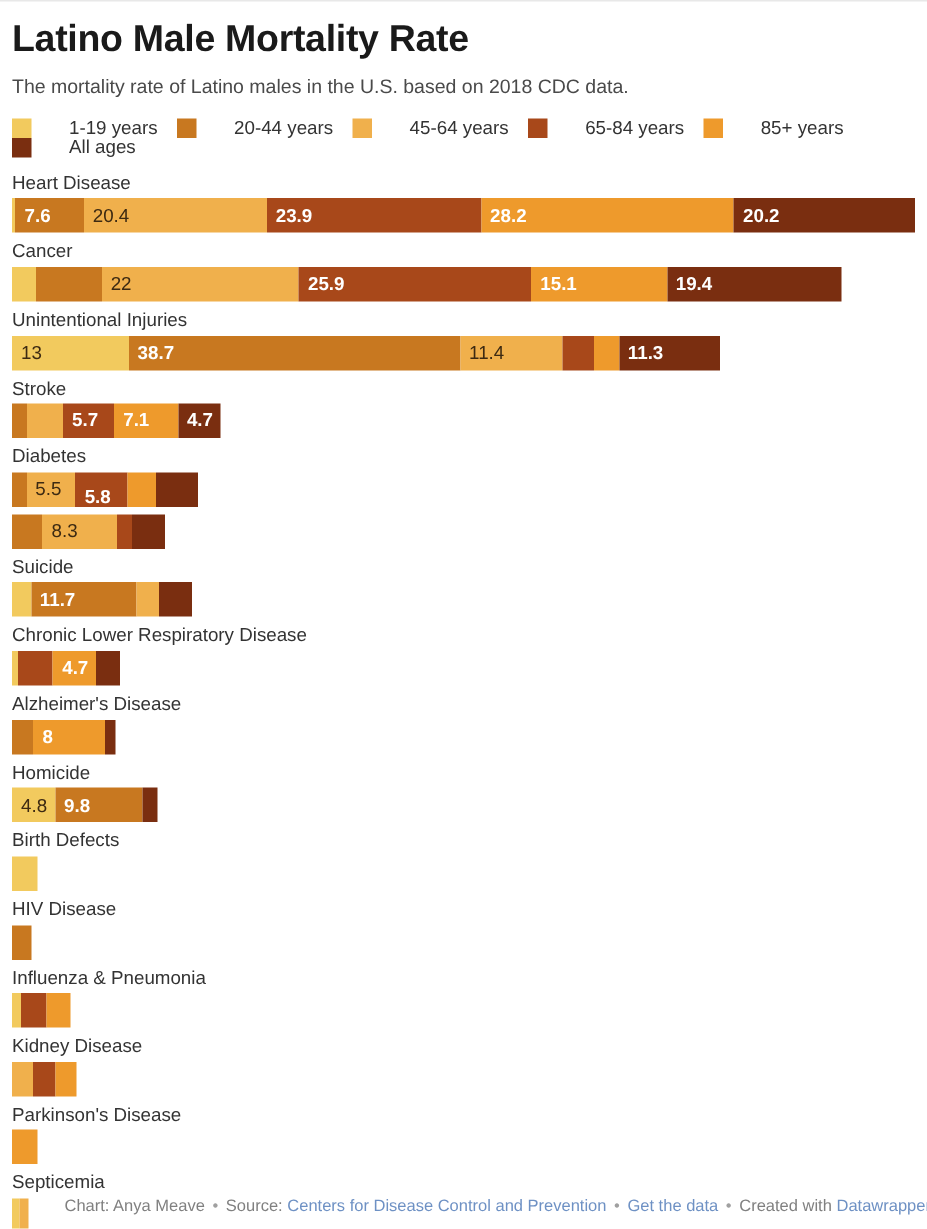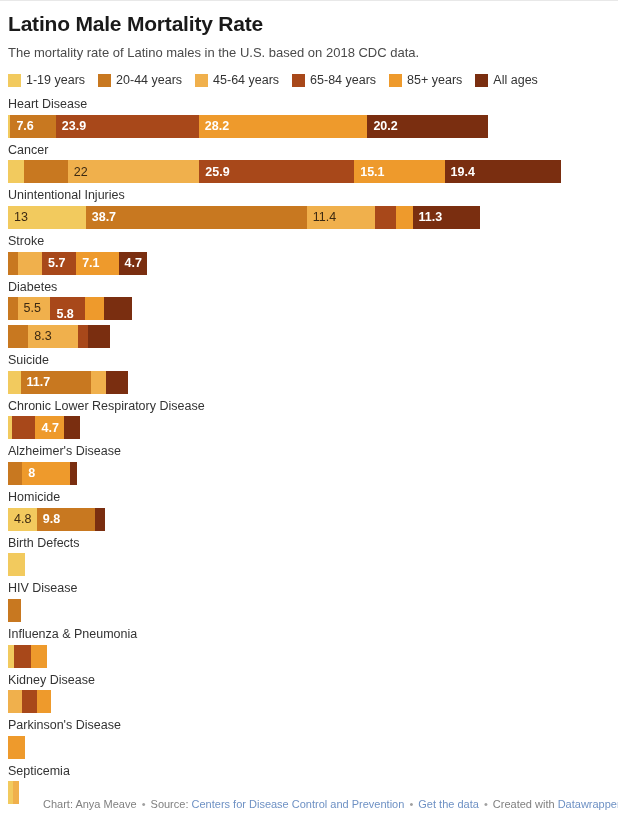--- a/index.html
+++ b/index.html
@@ -18,21 +18,21 @@
   .top-rule {
     height: 1px;
     background: #e8e8e8;
     width: 100%;
   }
   .wrap {
     padding: 0 8px;
     box-sizing: border-box;
   }
   .chart-title {
-    font-size: 21px;
+    font-size: 25px;
     font-weight: bold;
     color: #1a1a1a;
     margin: 11px 0 0 0;
     letter-spacing: -0.2px;
     line-height: 1.15;
   }
   .chart-subtitle {
     font-size: 13px;
     color: #4a4a4a;
     margin: 9px 0 0 0;
@@ -43,20 +43,21 @@
     flex-wrap: wrap;
     align-items: center;
     margin-top: 12px;
     gap: 0px;
   }
   .legend-item {
     display: flex;
     align-items: center;
     margin-right: 13px;
     white-space: nowrap;
+    gap: 20px;
   }
   .legend-swatch {
     width: 13px;
     height: 13px;
     margin-right: 5px;
     flex: 0 0 auto;
   }
   .legend-label {
     font-size: 12.5px;
     color: #333333;
@@ -156,20 +157,23 @@
       </div>
     </div>
 
   <div class="bars">
       <div class="bar-group">
         <div class="bar-label">Heart Disease</div>
         <div class="bar-track">
           <div class="bar-seg" title="1-19 years: 0.4" style="background: rgb(242, 202, 94); width: 2.392px;"></div>
           <div class="bar-seg" title="20-44 years: 7.6" style="background: rgb(200, 120, 32); width: 45.448px;">
             <span class="seg-val light">7.6</span>
+          </div>
+          <div class="bar-seg" title="45-64 years: 20.4" style="background: rgb(240, 176, 76); width: 121.992px;">
+            <span class="seg-val dark">20.4</span>
           </div>
           <div class="bar-seg" title="65-84 years: 23.9" style="background: rgb(168, 72, 26); width: 142.922px;">
             <span class="seg-val light">23.9</span>
           </div>
           <div class="bar-seg" title="85+ years: 28.2" style="background: rgb(238, 154, 44); width: 168.636px;">
             <span class="seg-val light">28.2</span>
           </div>
           <div class="bar-seg" title="All ages: 20.2" style="background: rgb(122, 46, 16); width: 120.796px;">
             <span class="seg-val light">20.2</span>
           </div>

